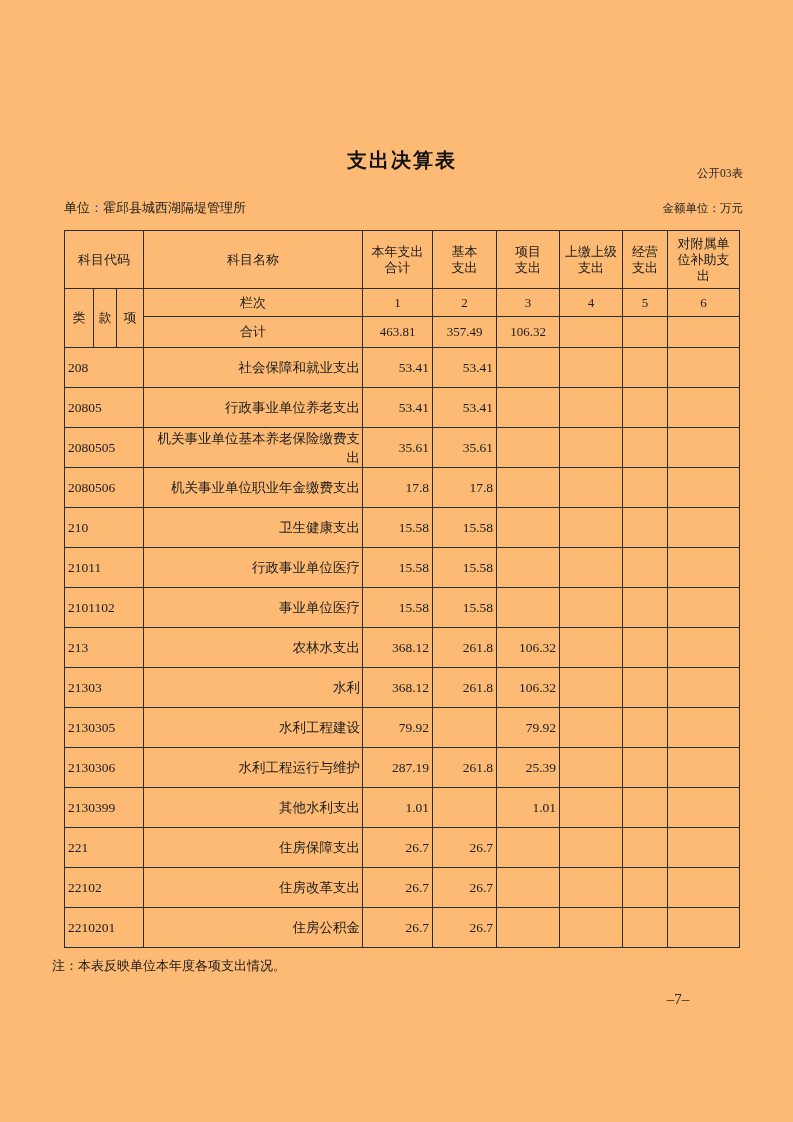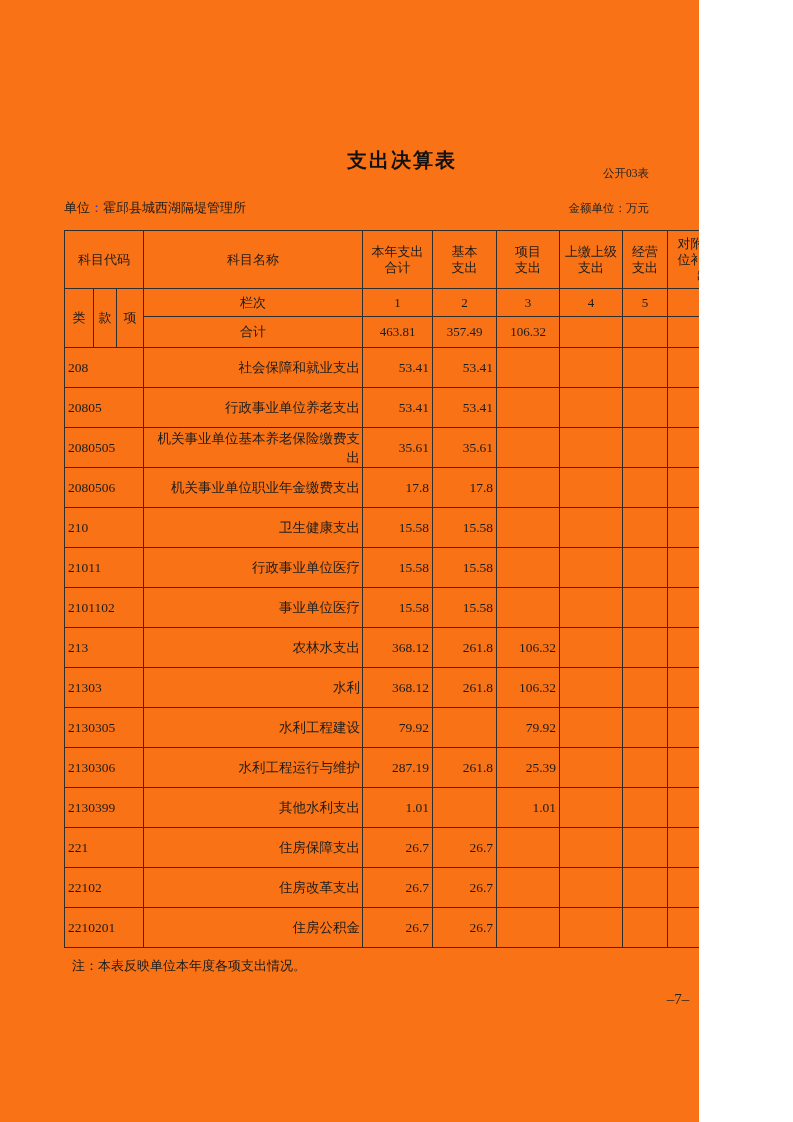--- a/index.html
+++ b/index.html
@@ -2,23 +2,23 @@
 <html><head>
 <meta charset="utf-8">
 <style>
   html, body {
     margin: 0;
     padding: 0;
     background: #ffffff;
   }
   .page {
     position: relative;
-    width: 699px;
+    width: 793px;
     height: 1122px;
-    background: #f97316;
+    background: #fdba74;
     font-family: "Liberation Serif", "DejaVu Serif", serif;
     color: #1c1c1c;
     overflow: hidden;
   }
   .doc-title {
     position: absolute;
     top: 147px;
     left: 64px;
     width: 676px;
     text-align: center;
@@ -94,21 +94,21 @@
     line-height: 19px;
   }
   tbody td.num {
     text-align: right;
     padding-right: 3px;
     font-size: 13.5px;
   }
   .note {
     position: absolute;
     top: 957px;
-    left: 72px;
+    left: 52px;
     font-size: 13px;
     color: #1c1c1c;
   }
   .page-number {
     position: absolute;
     top: 991px;
     left: 642px;
     width: 72px;
     text-align: center;
     font-size: 15px;

